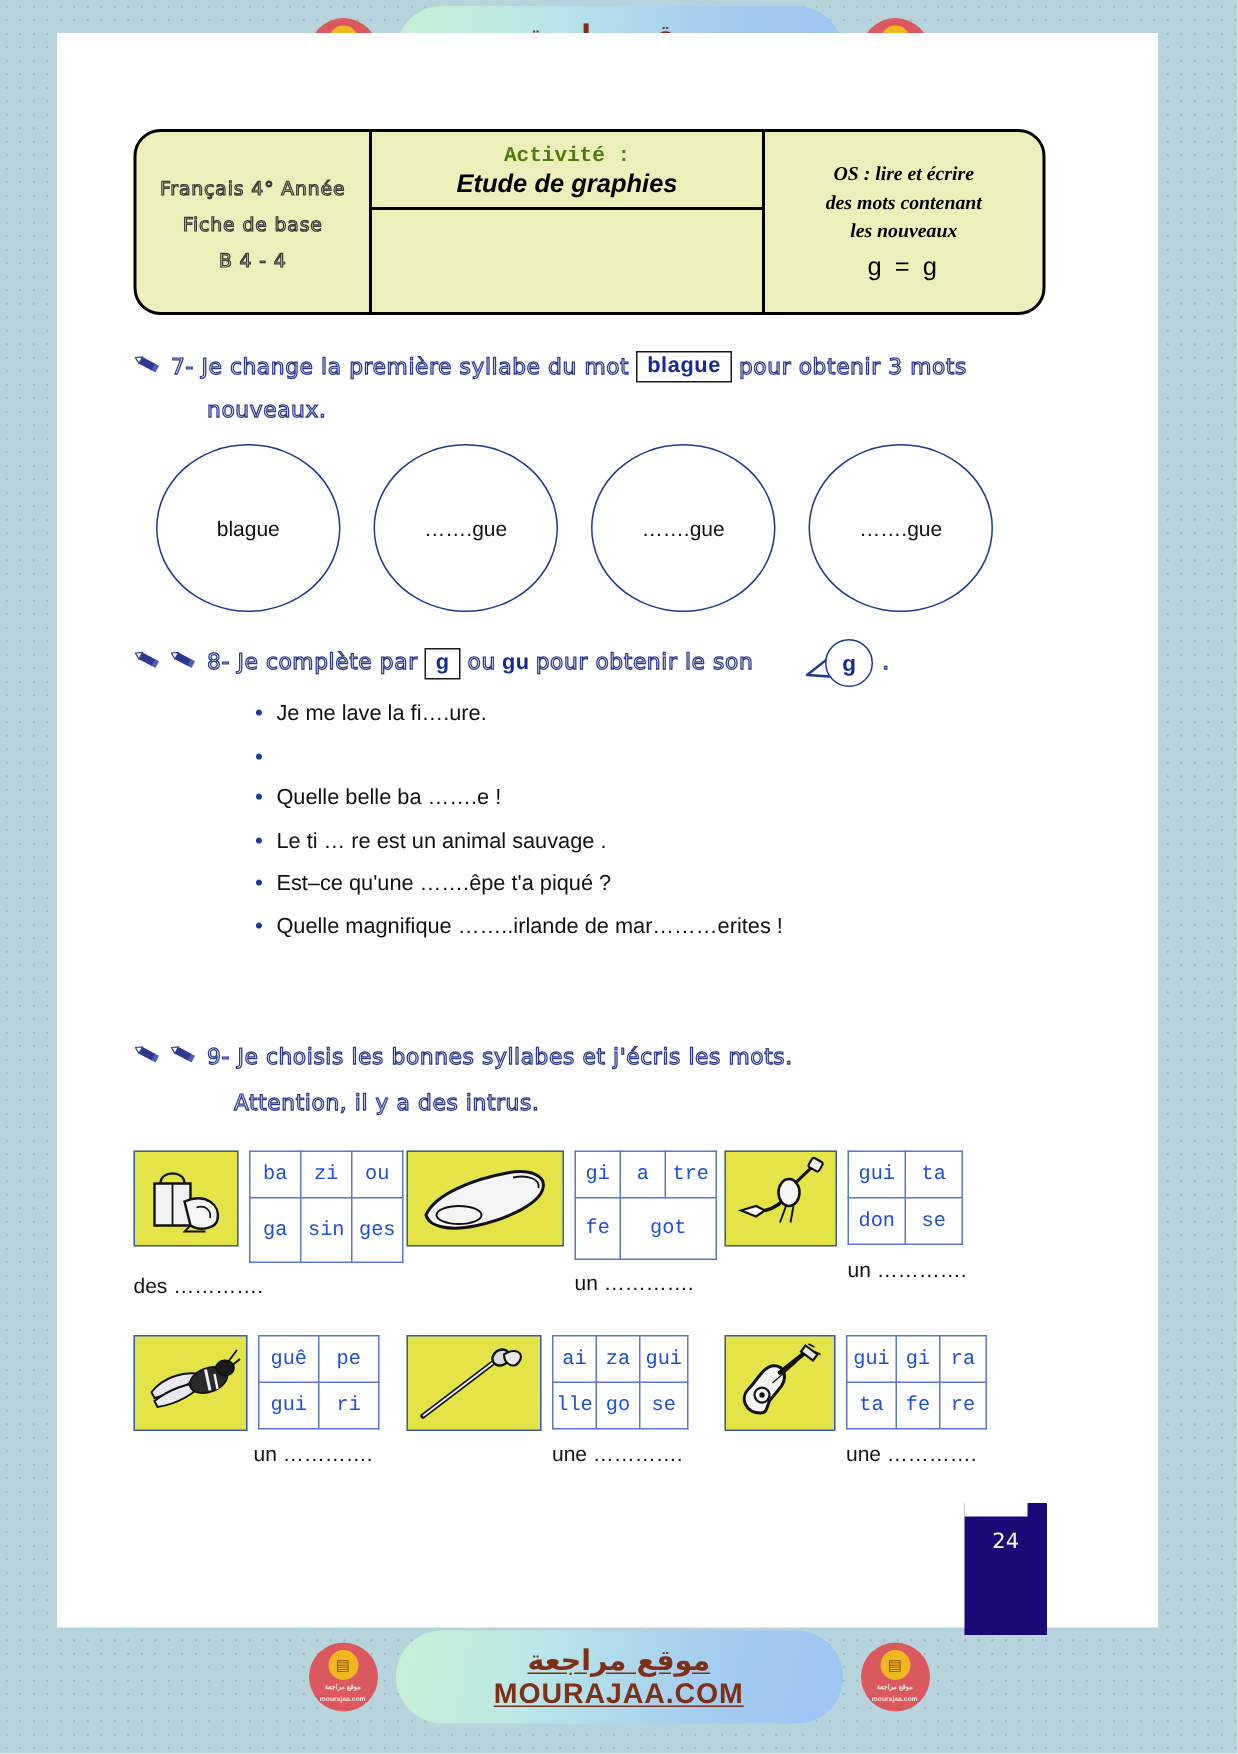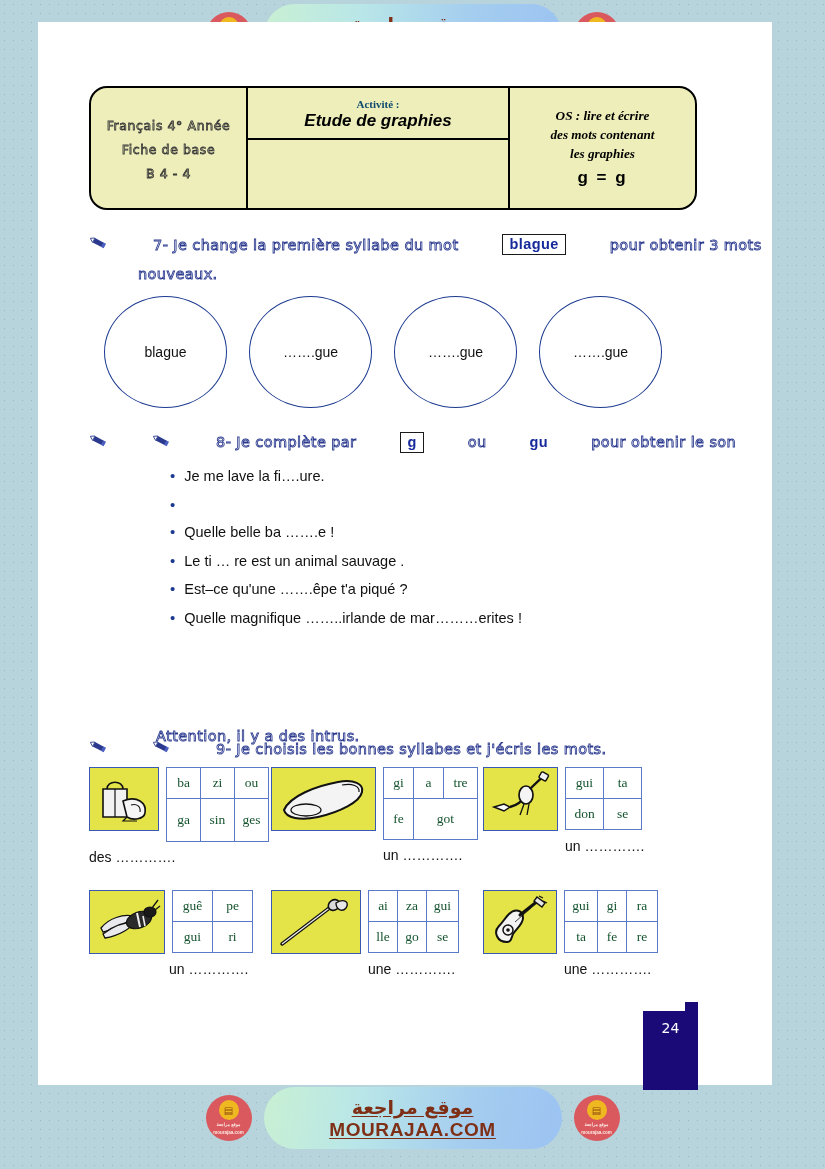--- a/index.html
+++ b/index.html
@@ -114,22 +114,22 @@
     border-right: 2px solid #000;
   }
   .info-mid-top {
     height: 52px;
     border-bottom: 2px solid #000;
     display: flex; flex-direction: column;
     align-items: center; justify-content: center;
     padding-top: 2px;
   }
   .act-label {
-    font-family: Liberation Serif, serif;
-    font-size: 11px; font-weight: bold; color: #0c4a6e;
+    font-family: Liberation Mono, monospace;
+    font-size: 14px; font-weight: bold; color: #4d7c0f;
   }
   .act-title {
     font-family: "Liberation Sans", sans-serif;
     font-size: 17px; font-weight: bold; font-style: italic;
     color: #000; margin-top: 1px;
   }
   .info-mid-bot {
     flex: 1;
     padding: 6px 9px 4px 9px;
     font-family: "Liberation Serif", serif;
@@ -142,34 +142,34 @@
     align-items: center; justify-content: center;
     gap: 3px; padding: 4px 6px;
   }
   .os-line {
     font-family: "Liberation Serif", serif;
     font-size: 13.2px; font-style: italic; font-weight: bold;
     color: #000; text-align: center;
   }
   .os-eq {
     font-family: "Liberation Sans", sans-serif;
-    font-size: 17px; font-weight: bold; color: #000;
+    font-size: 17px; font-weight: normal; color: #000;
     margin-top: 3px; letter-spacing: 2px;
   }
 
   
   .ex-head {
     position: absolute;
     font-family: "DejaVu Sans", sans-serif;
     font-size: 14.5px;
     color: #ffffff;
     -webkit-text-stroke: 0.85px #2b3a8f;
     letter-spacing: 0.4px;
     white-space: nowrap;
-    display: flex; align-items: center; gap: 39px;
+    display: flex; align-items: center;
   }
   .pencil { display: inline-block; margin-right: 7px; flex: none; }
 
   .boxed-word {
     display: inline-block;
     border: 1.6px solid #1a1a1a;
     padding: 1px 6px 2px 6px;
     margin: 0 5px;
     font-family: "Liberation Sans", sans-serif;
     font-size: 14.5px; font-weight: bold;
@@ -224,22 +224,22 @@
 
   .pic-tile {
     background: #e4e449;
     border: 1.6px solid #3a59b5;
     display: flex; align-items: center; justify-content: center;
     overflow: hidden;
   }
   .syl-table { border-collapse: collapse; background: #fff; }
   .syl-table td {
     border: 1px solid #5a79c8;
-    font-family: Liberation Serif, serif;
-    font-size: 13.5px; color: #14532d;
+    font-family: Liberation Mono, monospace;
+    font-size: 13.5px; color: #1d4ed8;
     text-align: center;
     padding: 0;
   }
   .answer-line {
     margin-top: 7px;
     font-family: "Liberation Sans", sans-serif;
     font-size: 14px; color: #111;
   }
 
   
@@ -285,21 +285,21 @@
   </div>
   <div class="info-mid">
     <div class="info-mid-top">
       <div class="act-label">Activité :</div>
       <div class="act-title">Etude de graphies</div>
     </div>
   </div>
   <div class="info-right">
     <div class="os-line">OS : lire et écrire</div>
     <div class="os-line">des mots contenant</div>
-    <div class="os-line">les graphies</div>
+    <div class="os-line">les nouveaux</div>
     <div class="os-eq">g = g</div>
   </div>
 </div>
 
 <div class="ex-head" style="left:90px; top:234px;">
   <span class="pencil">
     <svg width="17" height="14" viewBox="0 0 17 14">
         <g transform="rotate(28 8 7)">
           <rect x="3" y="4" width="10" height="5" fill="#2b3a8f"></rect>
           <polygon points="3,4 3,9 -1,6.5" fill="#ffffff" stroke="#2b3a8f" stroke-width="0.8"></polygon>
@@ -373,21 +373,21 @@
   <div class="sentence">
       <span class="dot">•</span>
       <span>Est–ce qu'une …….êpe t'a piqué ?</span>
     </div>
   <div class="sentence">
       <span class="dot">•</span>
       <span>Quelle magnifique  ……..irlande de mar………erites !</span>
     </div>
 </div>
 
-<div class="ex-head" style="left:90px; top:696px;margin-top:44px;">
+<div class="ex-head" style="left:90px; top:696px;">
   <span class="pencil">
     <svg width="17" height="14" viewBox="0 0 17 14">
         <g transform="rotate(28 8 7)">
           <rect x="3" y="4" width="10" height="5" fill="#2b3a8f"></rect>
           <polygon points="3,4 3,9 -1,6.5" fill="#ffffff" stroke="#2b3a8f" stroke-width="0.8"></polygon>
           <rect x="12.5" y="4" width="3" height="5" fill="#4a5ec0"></rect>
         </g>
       </svg>
   </span>
   <span class="pencil">

